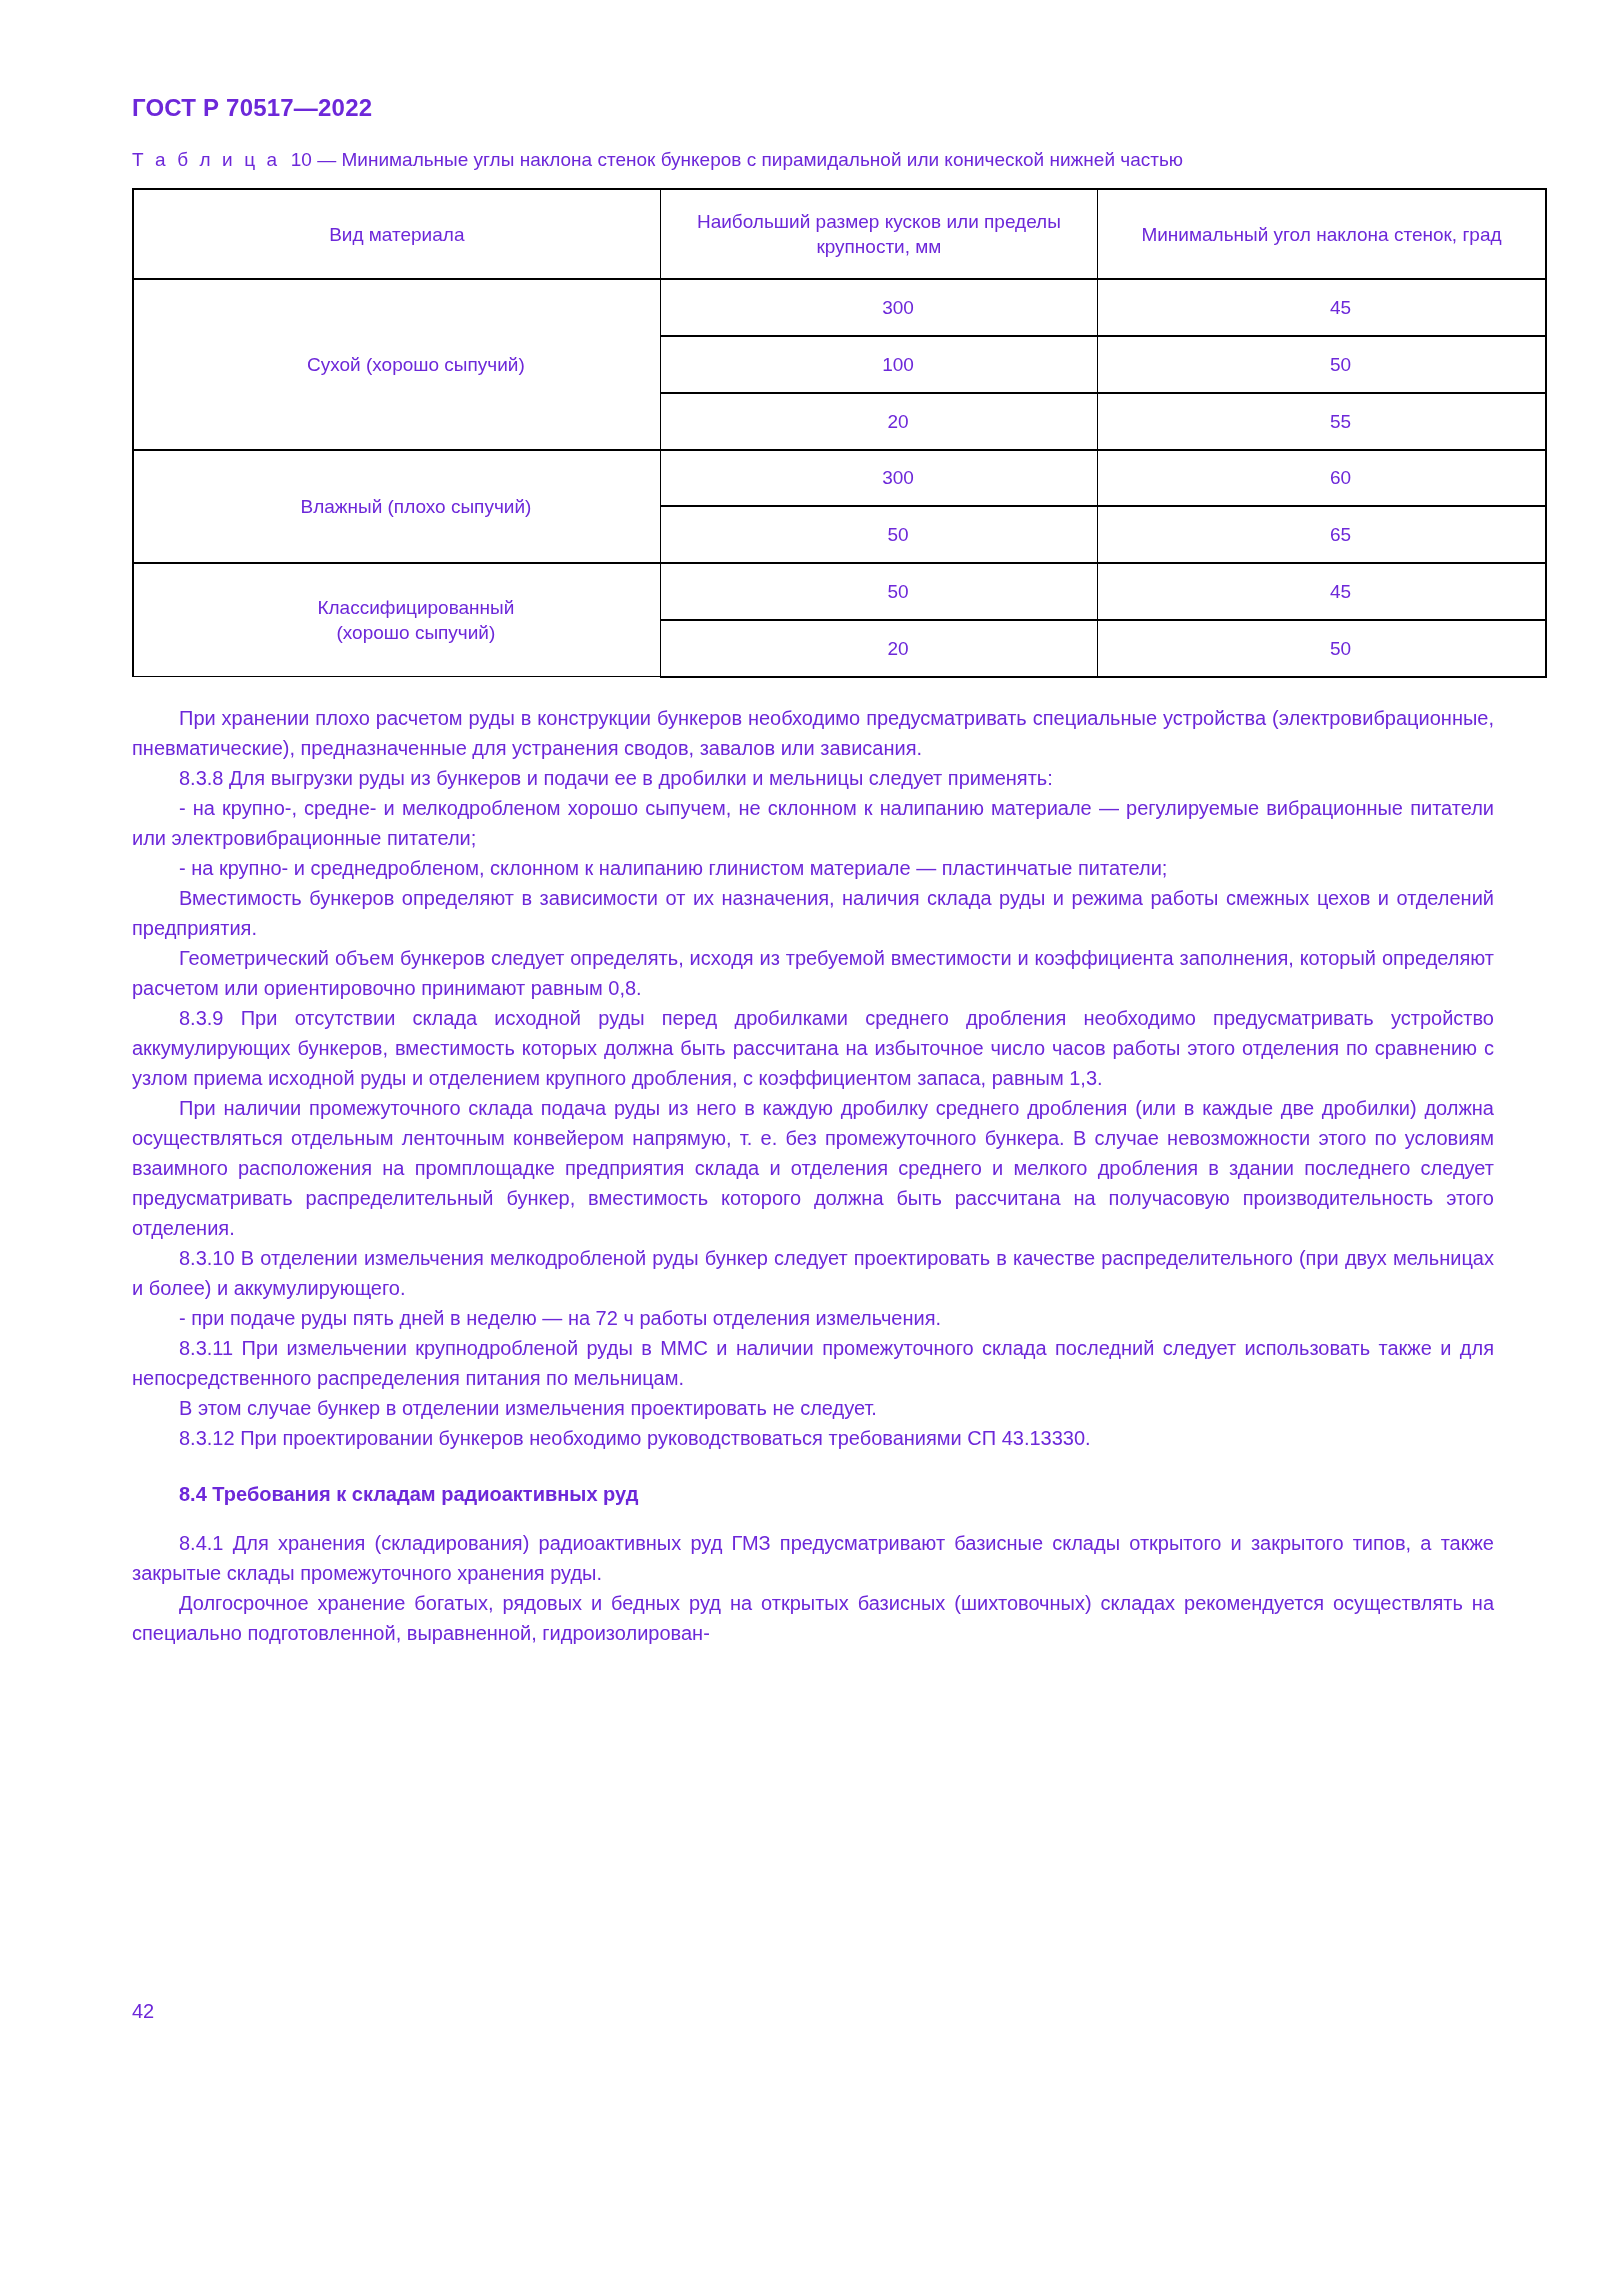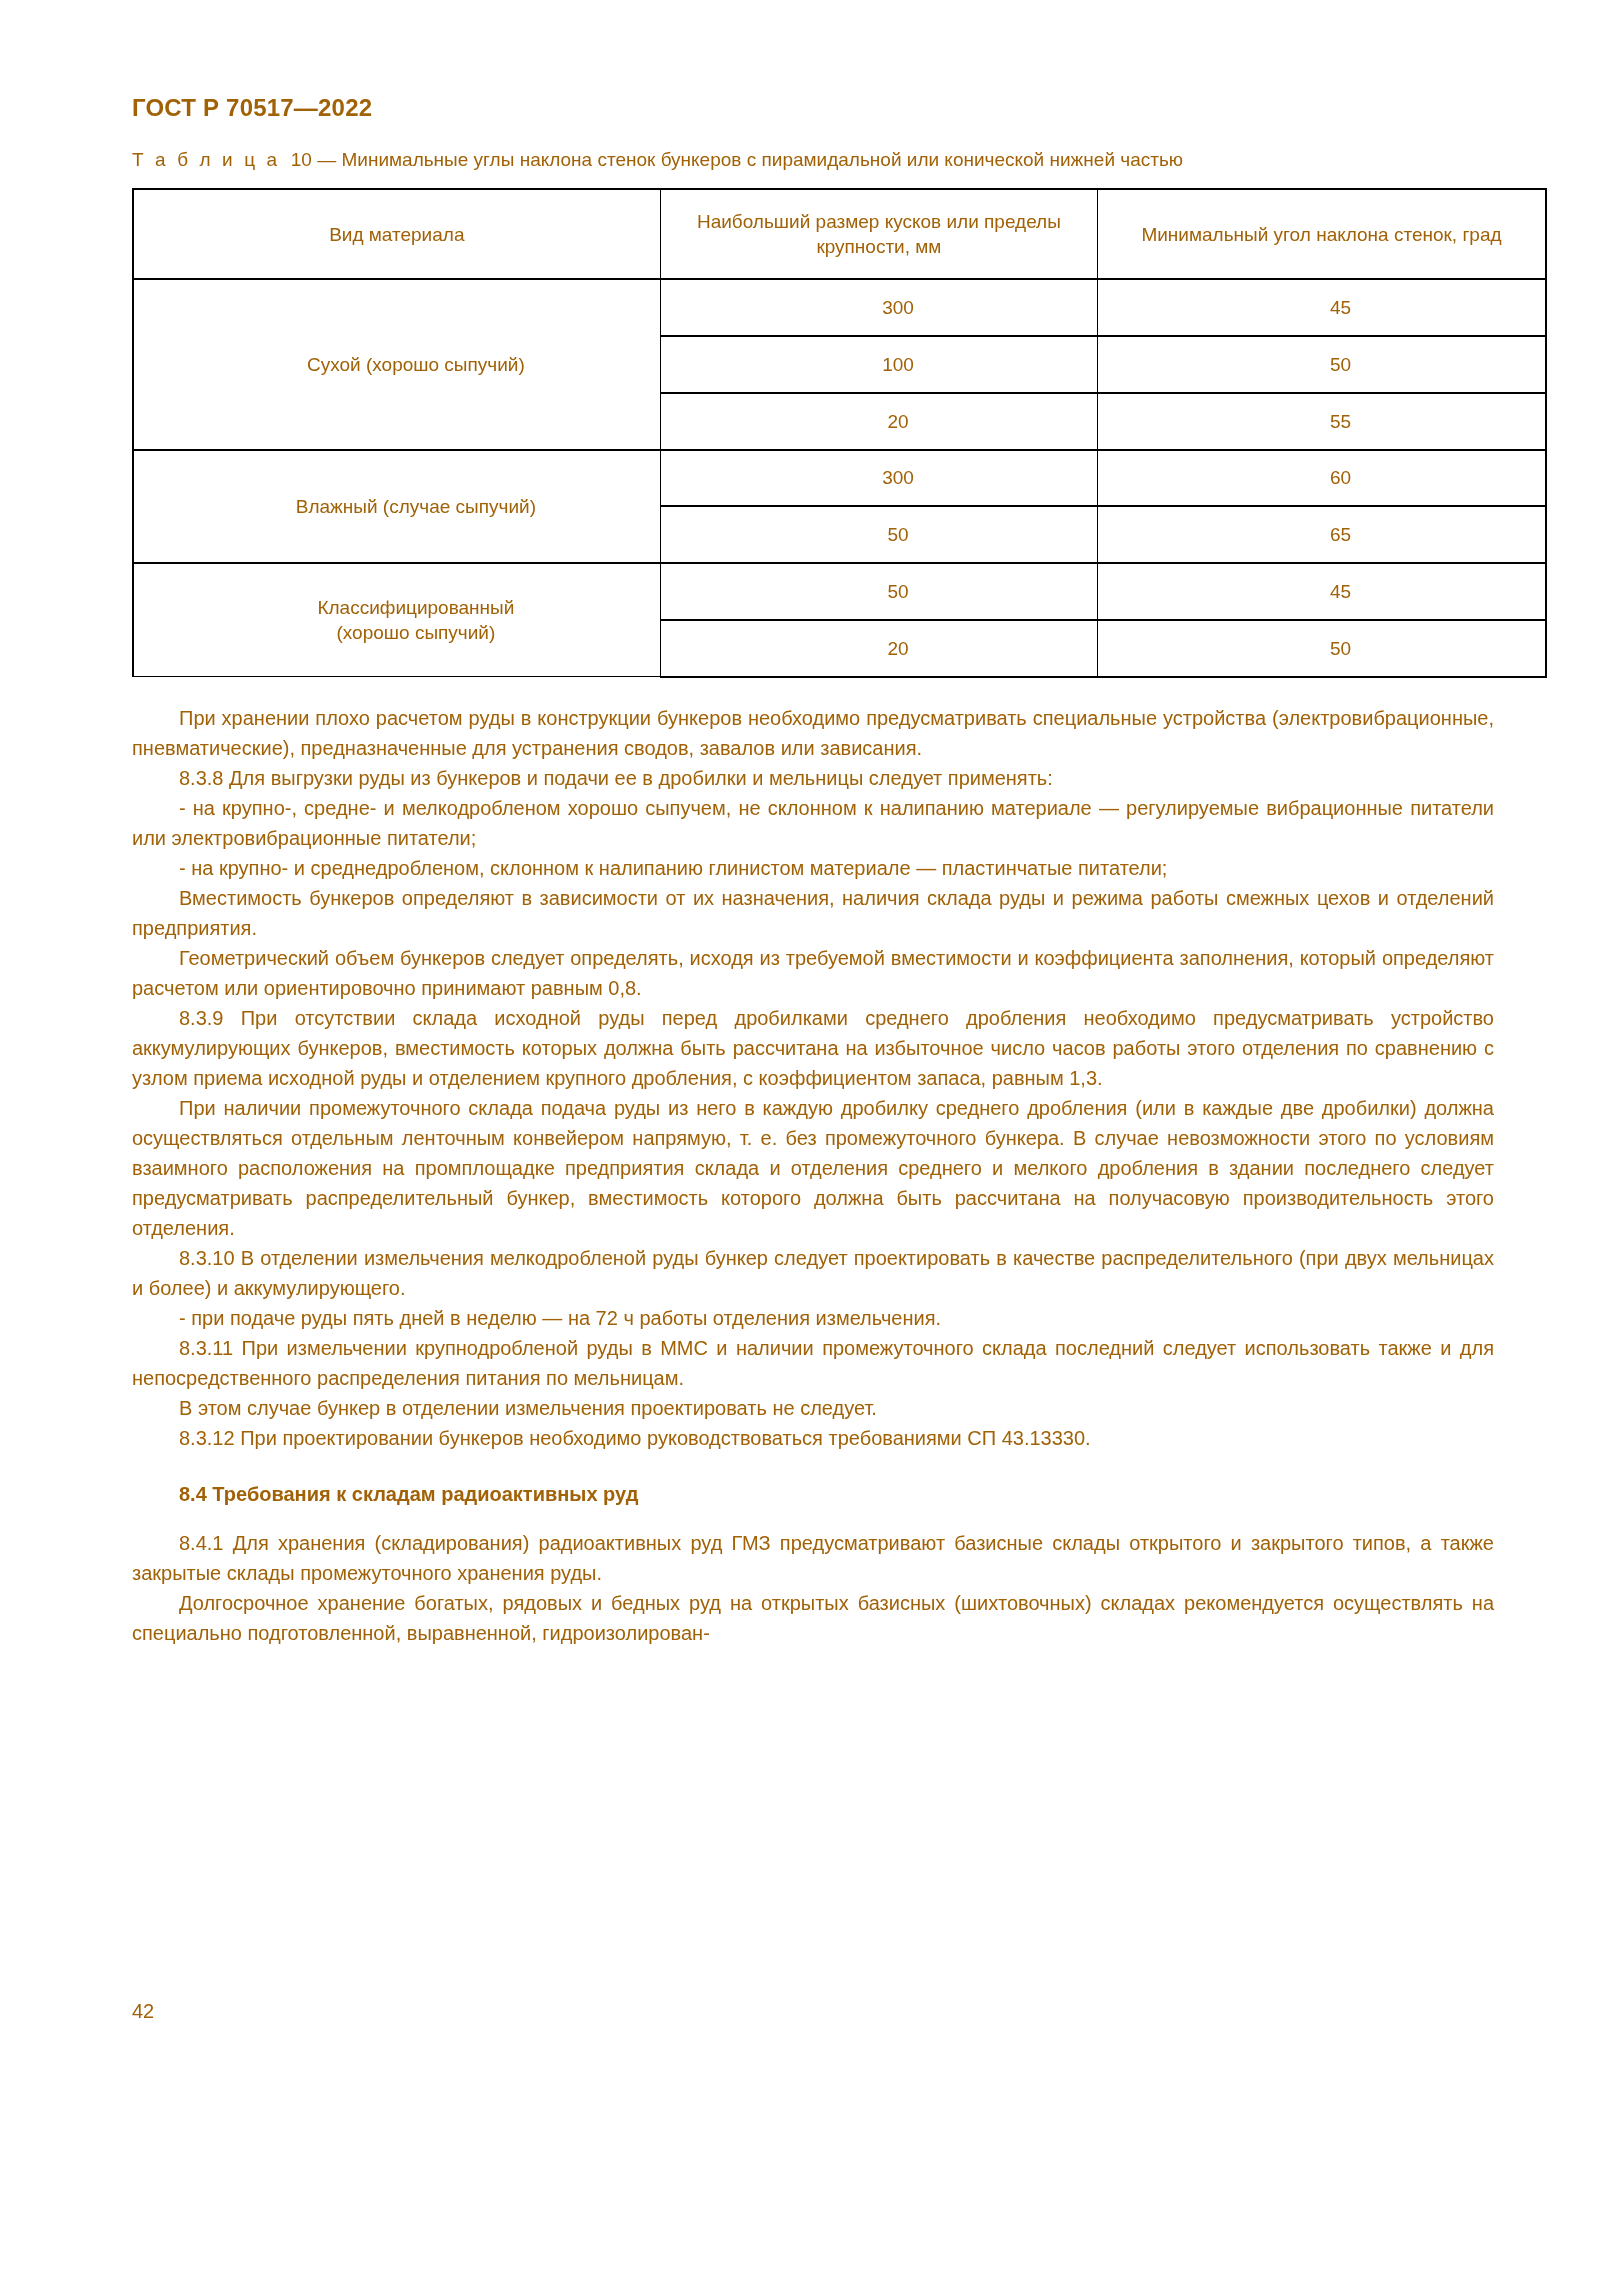--- a/index.html
+++ b/index.html
@@ -6,21 +6,21 @@
     margin: 0;
     padding: 0;
     background: #ffffff;
   }
   .page {
     position: relative;
     width: 1621px;
     height: 2293px;
     background: #ffffff;
     font-family: "Liberation Sans", sans-serif;
-    color: #a16207;
+    color: #6d28d9;
     box-sizing: border-box;
     overflow: hidden;
   }
 
   
   .doc-header {
     position: absolute;
     left: 132px;
     top: 94px;
     font-size: 24px;
@@ -145,21 +145,21 @@
         <tr>
           <td class="col-b grp-sep">100</td>
           <td class="col-c rgt grp-sep">50</td>
         </tr>
         <tr>
           <td class="col-b grp-sep">20</td>
           <td class="col-c rgt grp-sep">55</td>
         </tr>
 
         <tr>
-          <td class="col-a lft grp-sep" rowspan="2">Влажный (случае сыпучий)</td>
+          <td class="col-a lft grp-sep" rowspan="2">Влажный (плохо сыпучий)</td>
           <td class="col-b grp-sep">300</td>
           <td class="col-c rgt grp-sep">60</td>
         </tr>
         <tr>
           <td class="col-b grp-sep">50</td>
           <td class="col-c rgt grp-sep">65</td>
         </tr>
 
         <tr>
           <td class="col-a lft grp-sep" rowspan="2">

